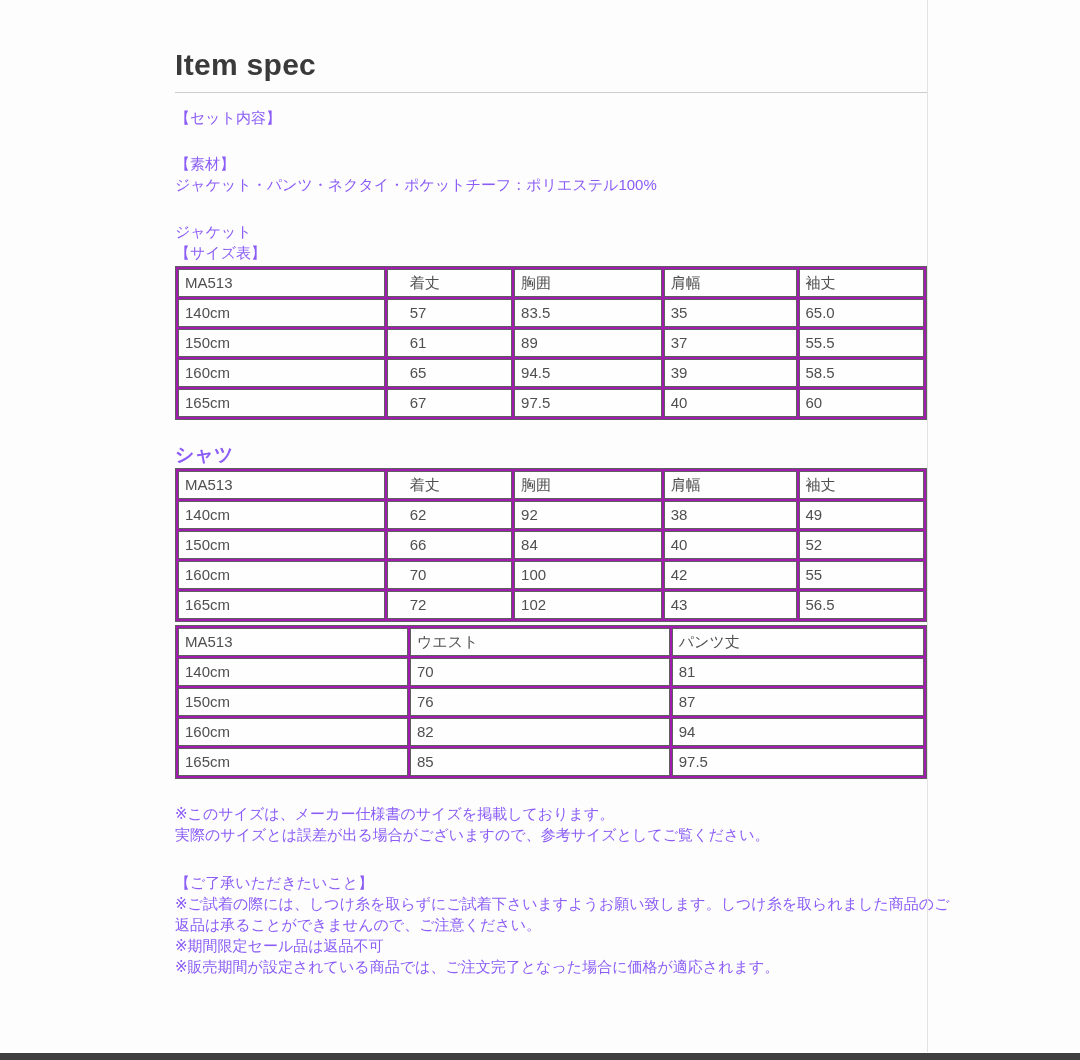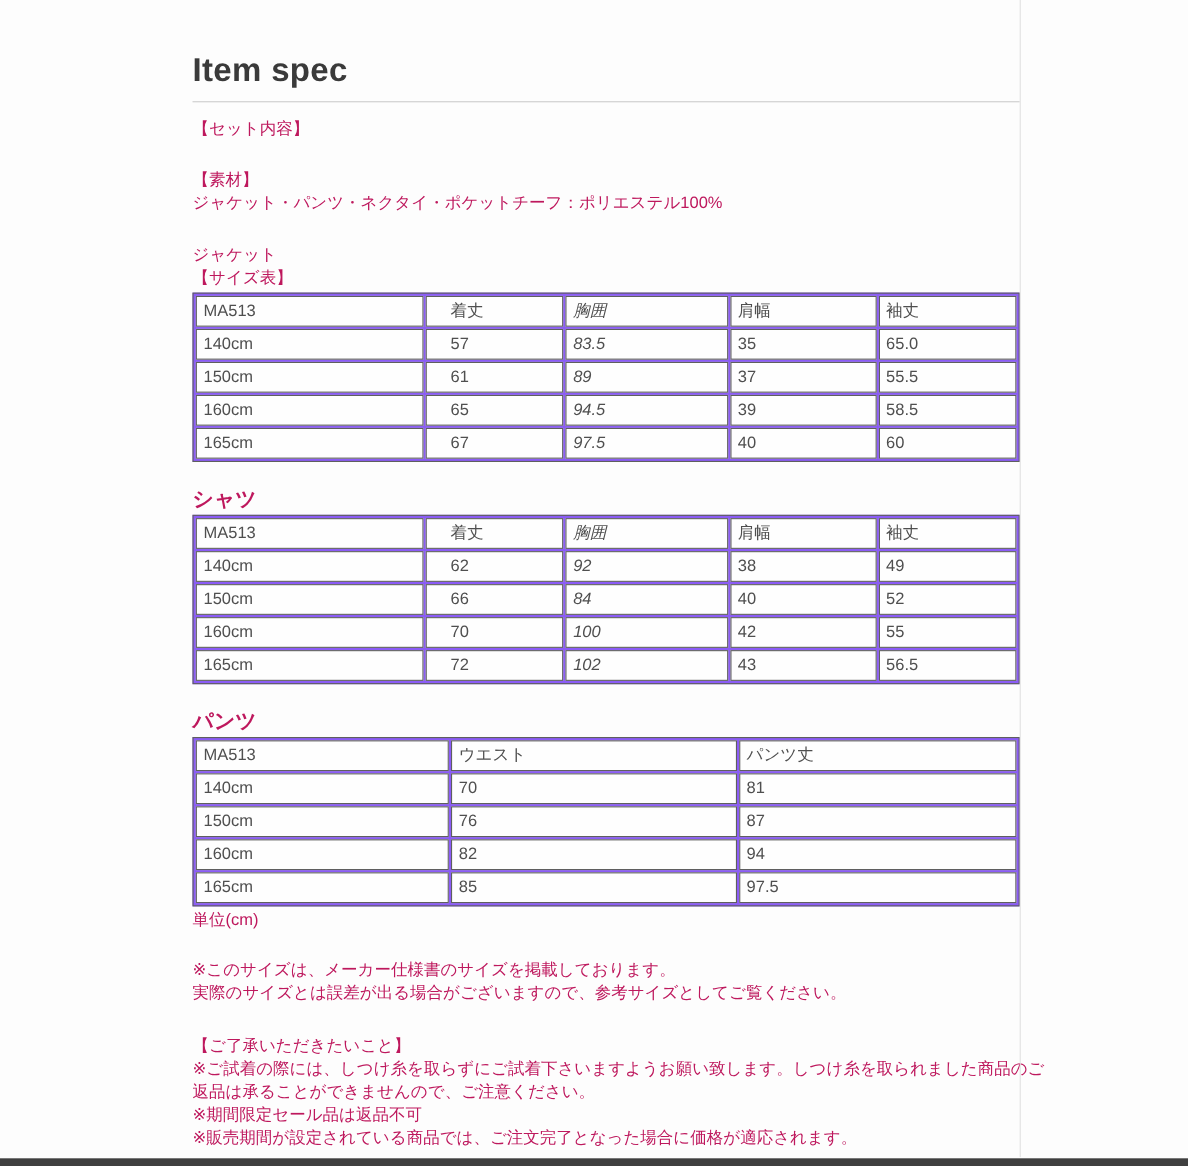--- a/index.html
+++ b/index.html
@@ -42,47 +42,47 @@
     color: #3a3a3a;
     margin: 13px 0 0 0;
     letter-spacing: 0.3px;
   }
   .divider {
     border: none;
     border-top: 1px solid #cccccc;
     width: 752px;
     margin: 10px 0 0 0;
   }
-  .text { font-size: 15px; line-height: 21px; color: #be185d; }
+  .text { font-size: 15px; line-height: 21px; color: #8b5cf6; }
   .sec-set      { margin-top: 14px; }
   .sec-material { margin-top: 25px; }
   .sec-size     { margin-top: 26px; }
   .table-label  { margin-top: 25px; font-size: 19px; line-height: 20px; font-weight: bold; }
   table.size-table {
     border-collapse: separate;
     border-spacing: 2px;
     border: 1px solid #5f5f5f;
-    background: #8b5cf6;
+    background: #a21caf;
     width: 752px;
     margin-top: 3px;
     table-layout: fixed;
   }
   table.size-table td {
     border: 1px solid #5f5f5f;
     padding: 3px 6px;
     font-size: 15px;
     line-height: 20px;
     color: #4f4f4f;
     background: #fefefe;
     overflow: hidden;
     white-space: nowrap;
   }
   table.cols5 td:nth-child(1) { width: 28%; }
   table.cols5 td:nth-child(2) { width: 17%; padding-left: 22px; }
-  table.cols5 td:nth-child(3) { width: 20%; font-style: italic; }
+  table.cols5 td:nth-child(3) { width: 20%; }
   table.cols5 td:nth-child(4) { width: 18%; }
   table.cols5 td:nth-child(5) { width: 17%; }
   table.cols3 td:nth-child(1) { width: 31%; }
   table.cols3 td:nth-child(2) { width: 35%; }
   table.cols3 td:nth-child(3) { width: 34%; }
   .unit-note { margin-top: 2px; }
   .size-note { margin-top: 24px; }
   .notice    { margin-top: 27px; }
   .notice-lines { margin-top: 0; }
 </style>
@@ -182,21 +182,20 @@
         <tr>
           <td>165cm</td>
           <td>72</td>
           <td>102</td>
           <td>43</td>
           <td>56.5</td>
         </tr>
       </tbody>
     </table>
 
-  <div class="text table-label">パンツ</div>
   <table class="size-table cols3">
       <tbody>
         <tr>
           <td>MA513</td>
           <td>ウエスト</td>
           <td>パンツ丈</td>
         </tr>
         <tr>
           <td>140cm</td>
           <td>70</td>
@@ -213,21 +212,20 @@
           <td>94</td>
         </tr>
         <tr>
           <td>165cm</td>
           <td>85</td>
           <td>97.5</td>
         </tr>
       </tbody>
     </table>
 
-  <div class="text unit-note">単位(cm)</div>
 
   <div class="text size-note">
     <div>※このサイズは、メーカー仕様書のサイズを掲載しております。</div>
     <div>実際のサイズとは誤差が出る場合がございますので、参考サイズとしてご覧ください。</div>
   </div>
 
   <div class="text notice">
     <div>【ご了承いただきたいこと】</div>
     <div class="notice-lines">※ご試着の際には、しつけ糸を取らずにご試着下さいますようお願い致します。しつけ糸を取られました商品のご返品は承ることができませんので、ご注意ください。</div>
     <div>※期間限定セール品は返品不可</div>

